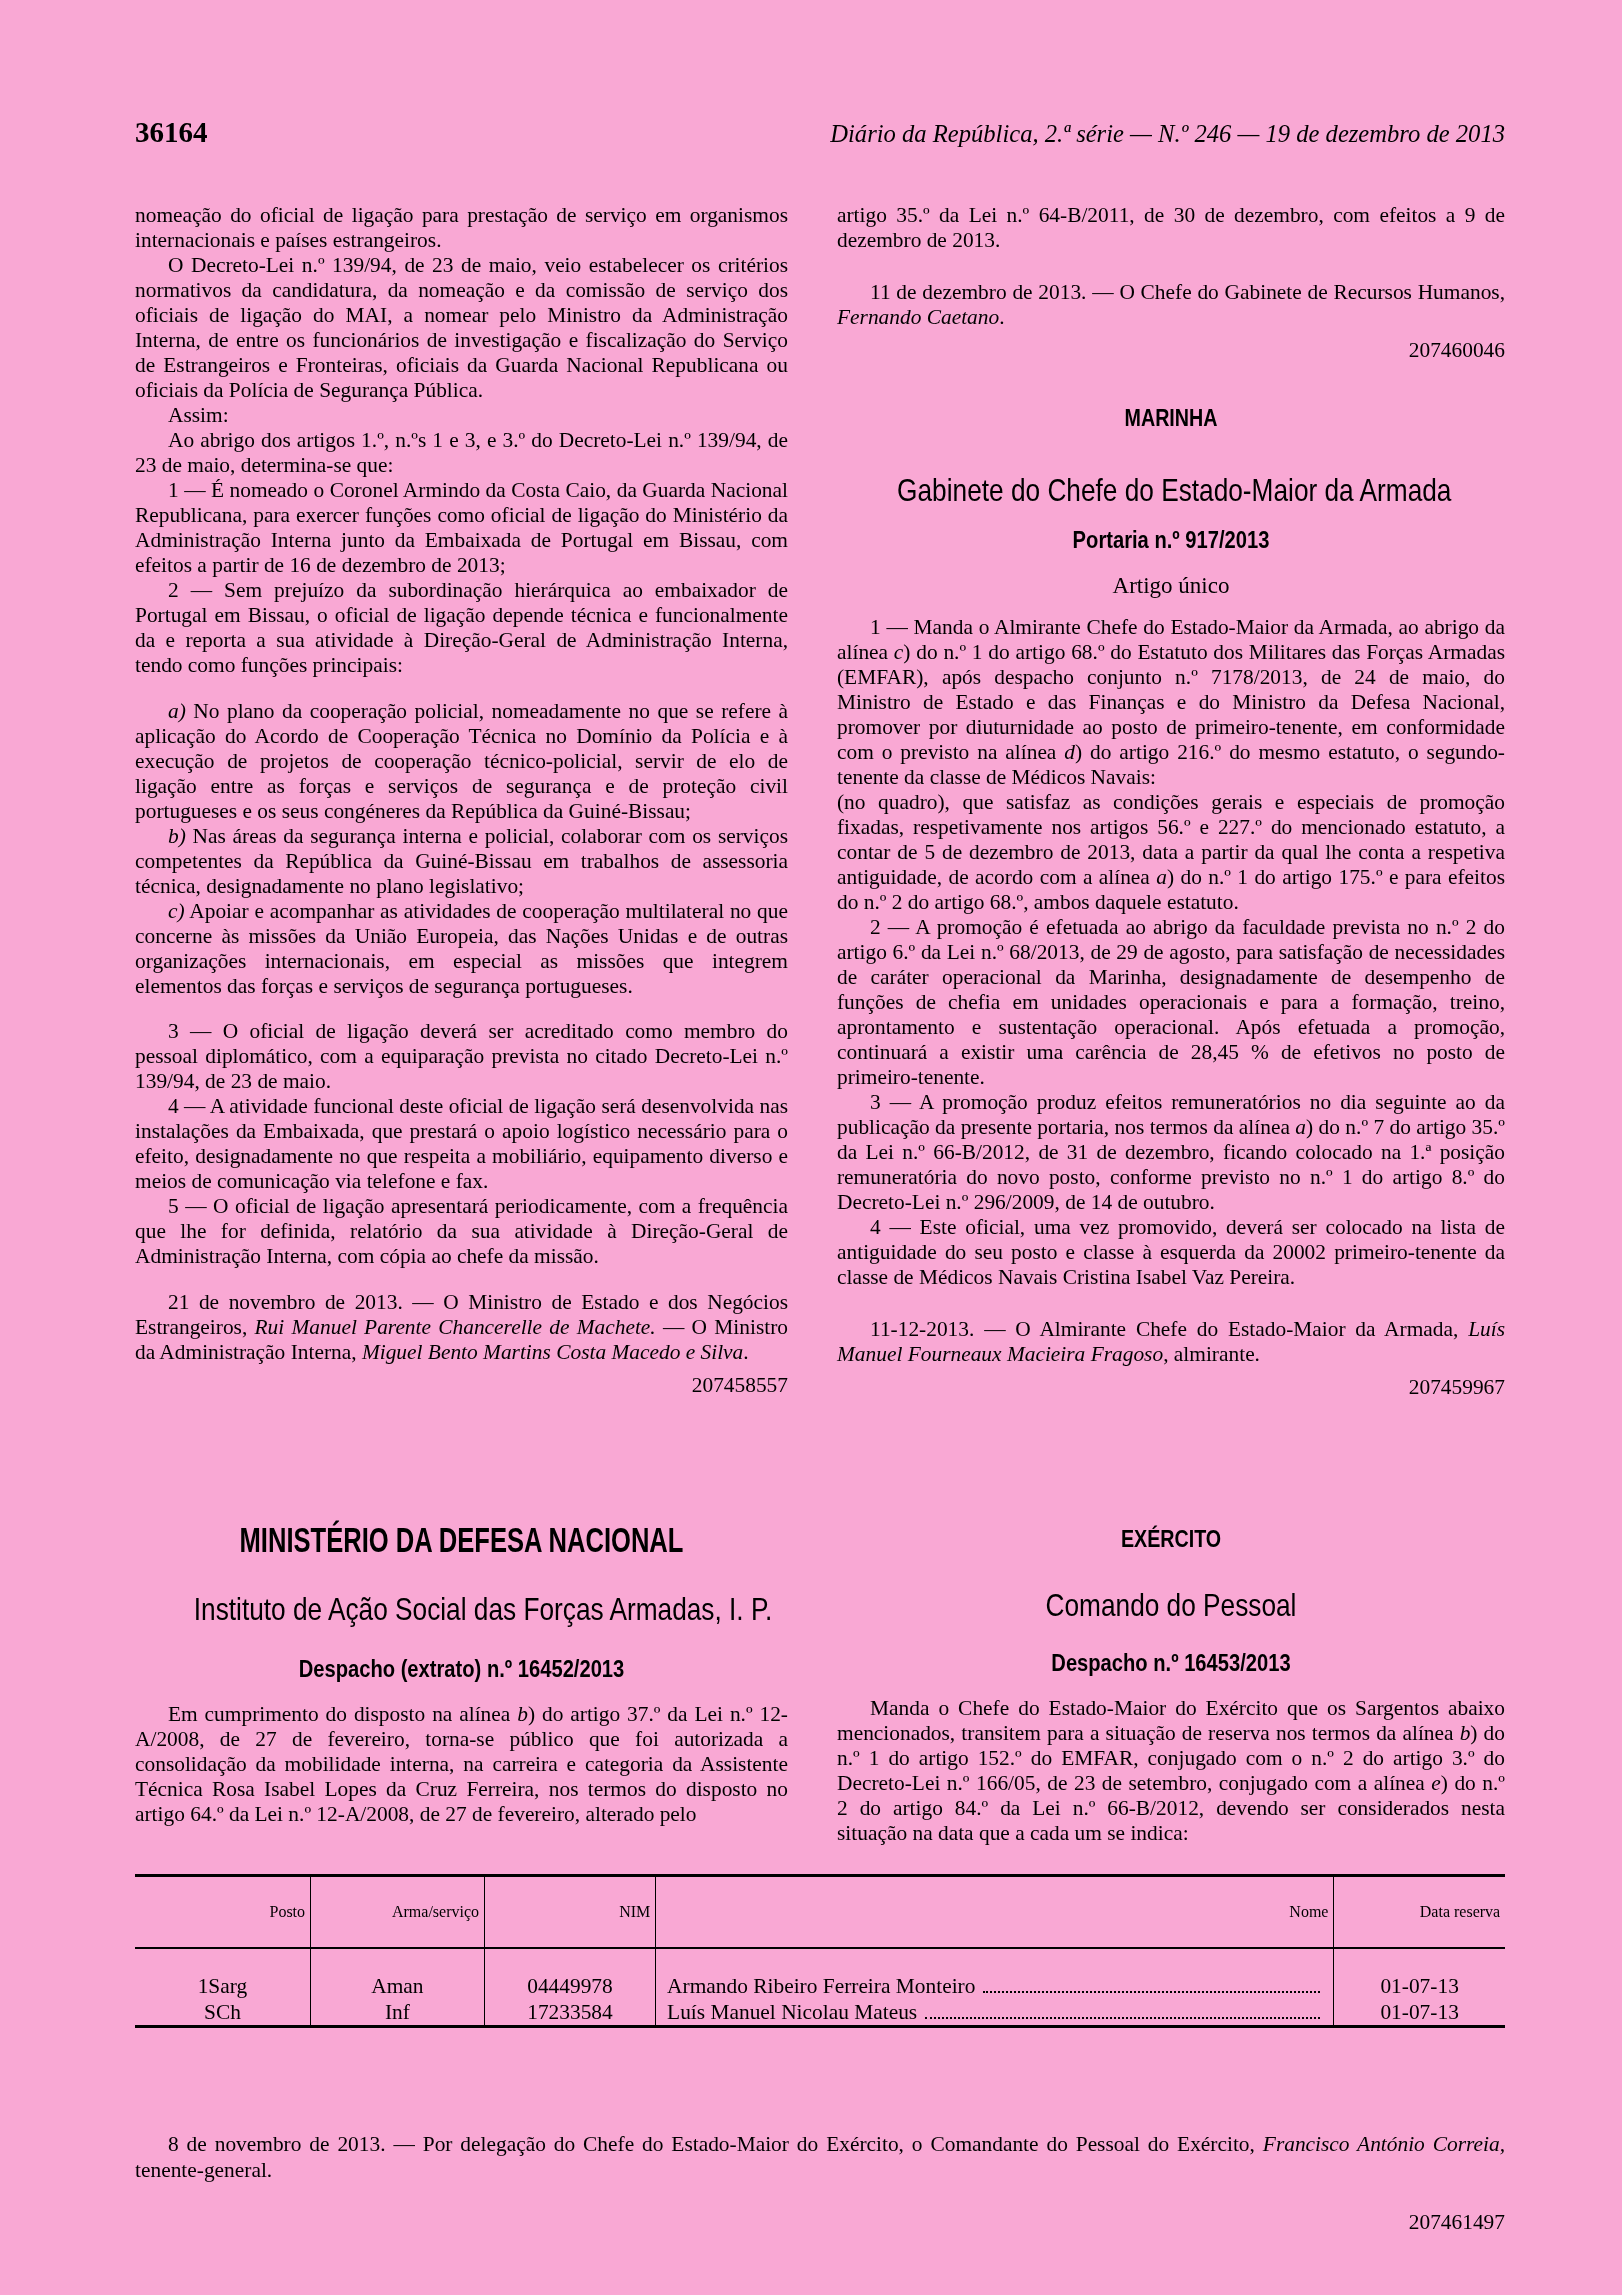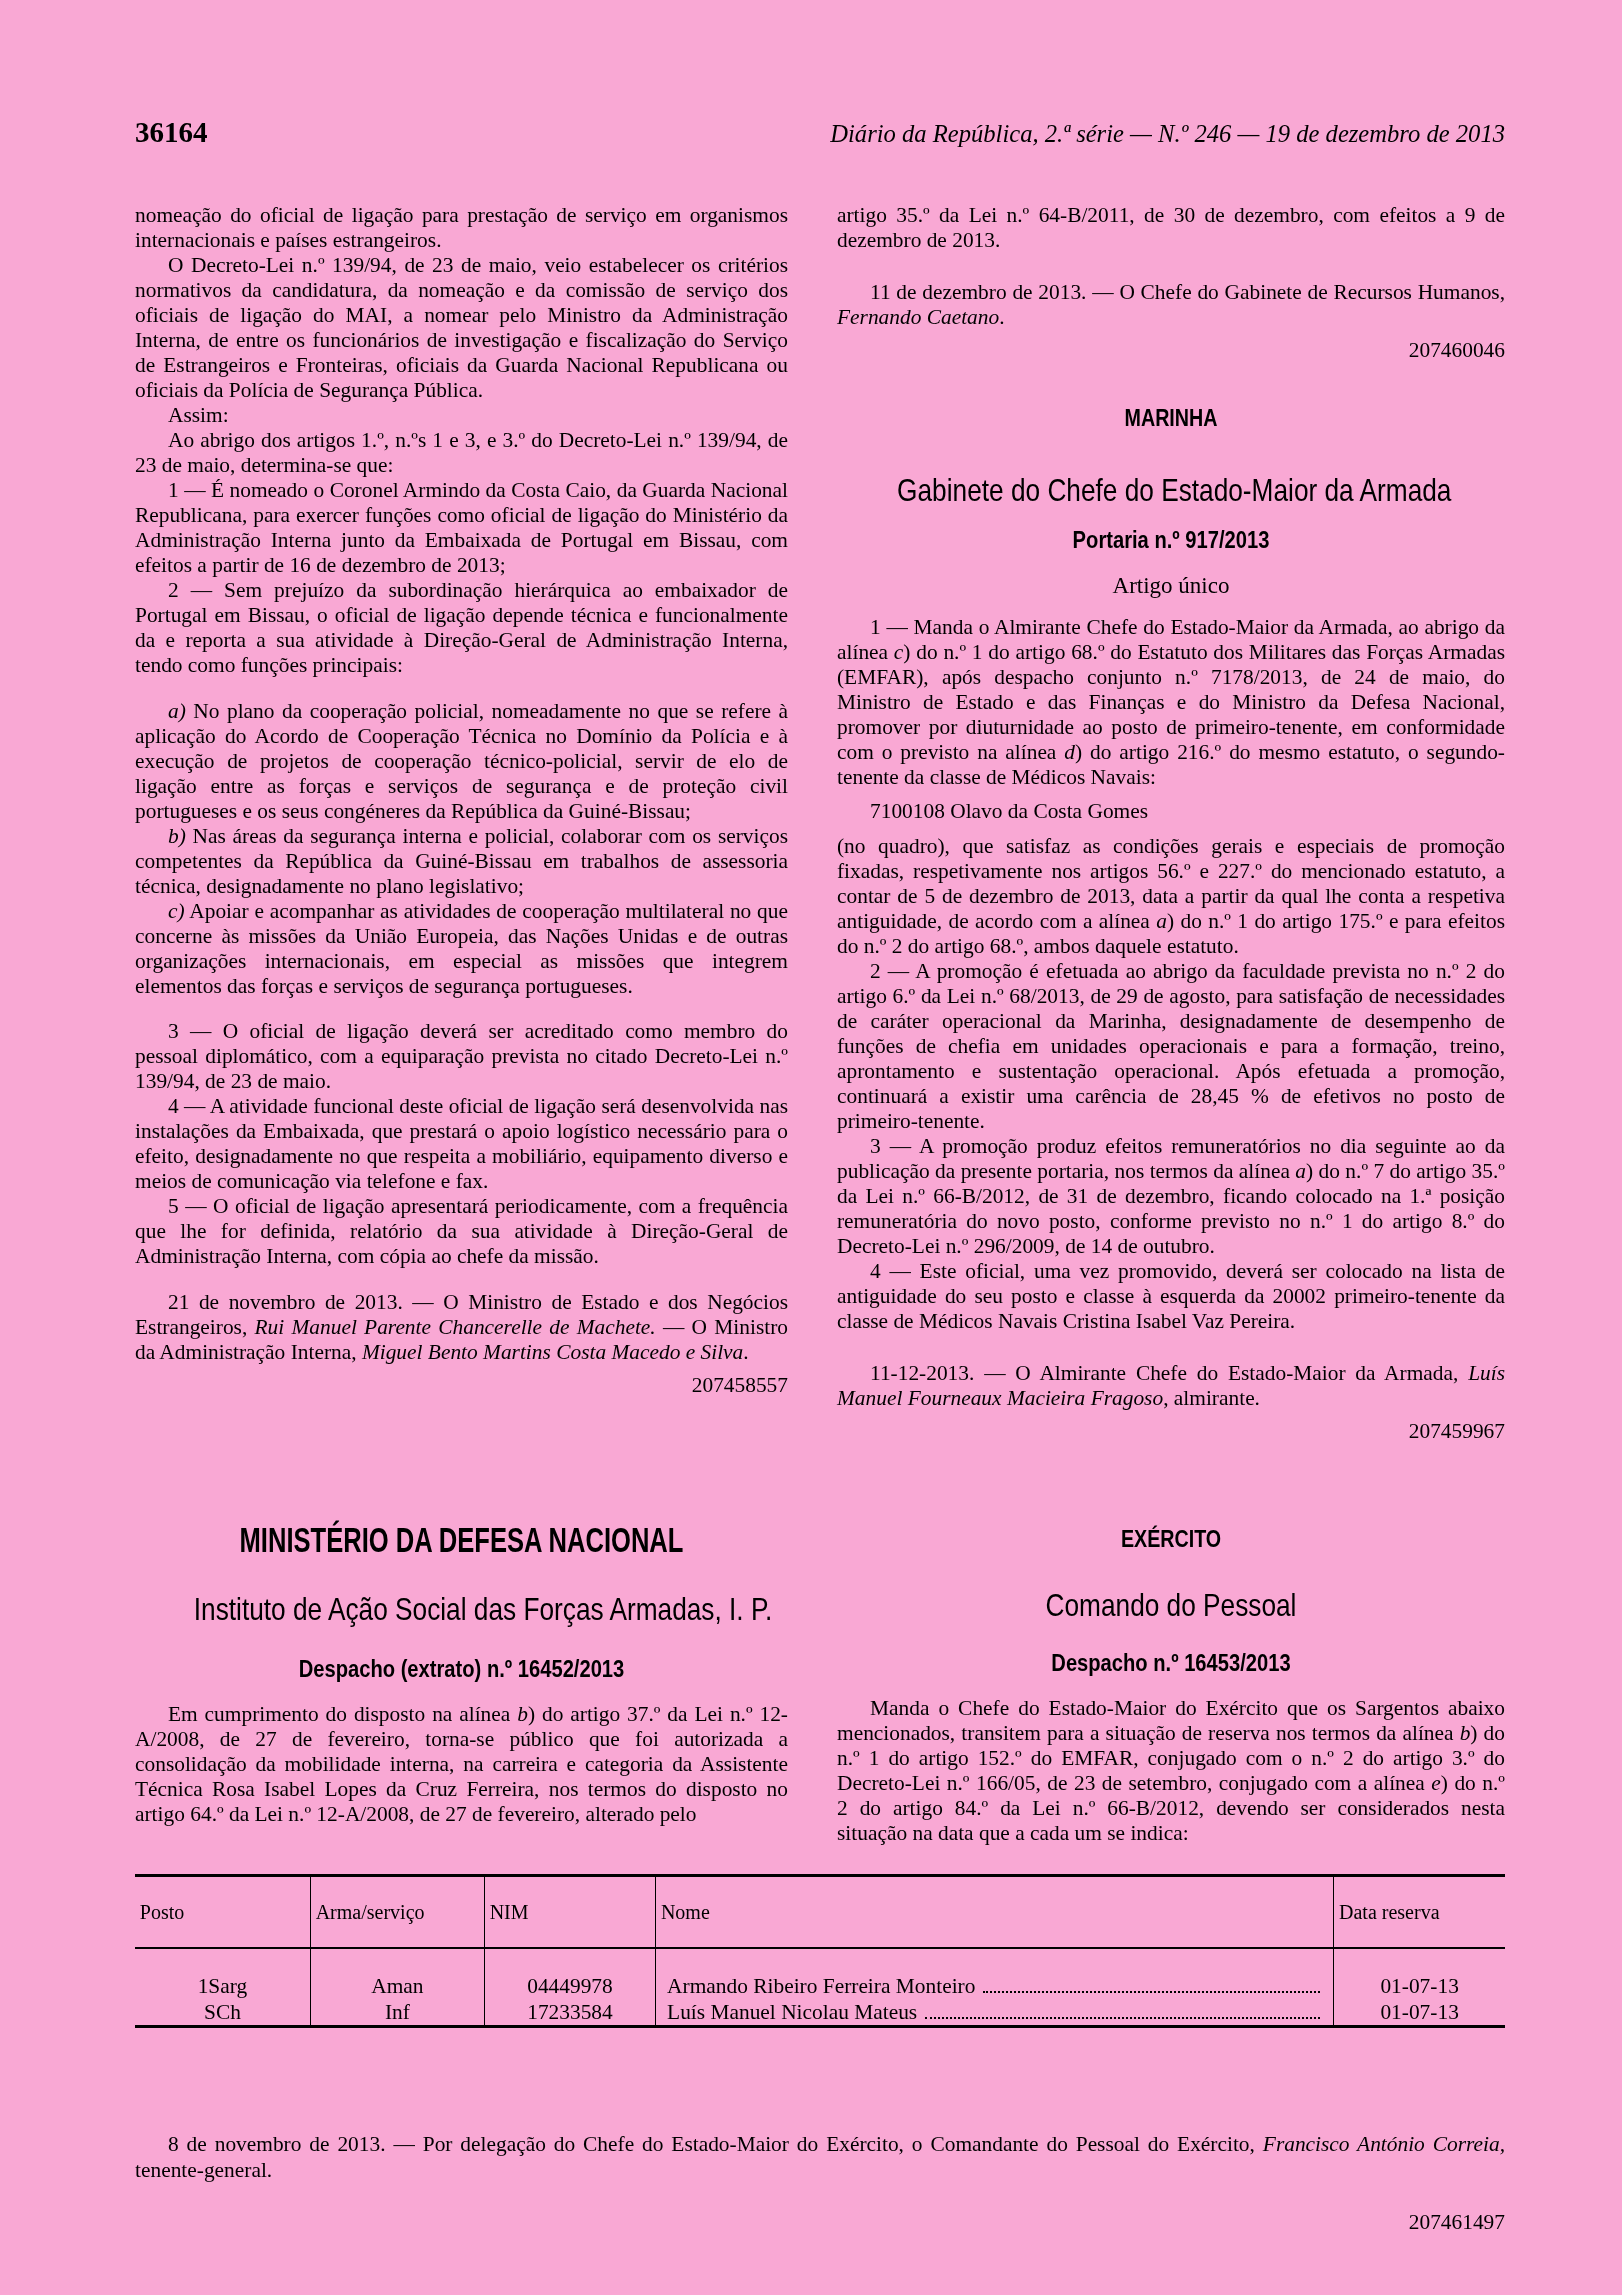--- a/index.html
+++ b/index.html
@@ -25,21 +25,21 @@
              white-space:nowrap;transform:scaleX(0.82);transform-origin:50% 50%;text-indent:0;}
   .dispatch{font-family:"Liberation Sans", sans-serif;font-weight:bold;font-size:24px;line-height:24px;
             text-align:center;white-space:nowrap;transform:scaleX(0.84);transform-origin:50% 50%;text-indent:0;}
   .secttitle{font-family:"Liberation Sans", sans-serif;font-weight:bold;font-size:24px;line-height:24px;
              text-align:center;white-space:nowrap;transform:scaleX(0.82);transform-origin:50% 50%;text-indent:0;}
   .artigo{font-size:23px;line-height:26px;text-align:center;text-indent:0;}
   
   #tablewrap{position:absolute;left:135px;top:1874px;width:1370px;}
   table{width:100%;border-collapse:collapse;border-top:3.2px solid #000;border-bottom:3.2px solid #000;}
   th,td{font-weight:normal;}
-  thead th{font-size:20px;line-height:22px;padding:24px 4.8px;border-bottom:2.4px solid #000;text-align:left;}
+  thead th{font-size:16px;line-height:22px;padding:24px 4.8px;border-bottom:2.4px solid #000;text-align:right;}
   col.c-posto{width:12.8%;} col.c-arma{width:12.7%;} col.c-nim{width:12.5%;}
   col.c-nome{width:49.5%;} col.c-data{width:12.5%;}
   .vline{border-left:1.6px solid #000;}
   tbody td{font-size:21.4px;line-height:26px;padding:0 8px;text-align:center;vertical-align:top;}
   tbody tr.first td{padding-top:24px;}
   tbody tr.last td{padding-bottom:22px;}
   td.nome{text-align:left;padding-left:11px;}
   .nomewrap{display:flex;align-items:baseline;}
   .leader{flex:1;border-bottom:2.4px dotted #000;margin:0 4.8px 5.5px 8px;min-width:32px;}
   
@@ -85,21 +85,20 @@
     <p class="p mt-sm"><span>11 de dezembro de 2013. — O Chefe do Gabinete de Recursos Humanos, </span><span class="it">Fernando Caetano</span><span>.</span></p>
     <p class="p docnum">207460046</p>
   </div>
 
   <div class="col" style="left:837px;top:406px;width:668px;">
     <p class="p secttitle">MARINHA</p>
     <p class="p organhead" style="margin-top:44px;">Gabinete do Chefe do Estado-Maior da Armada</p>
     <p class="p dispatch" style="margin-top:22px;">Portaria n.º 917/2013</p>
     <p class="p artigo" style="margin-top:20.6px;">Artigo único</p>
     <p class="p" style="margin-top:16px;"><span>1 — Manda o Almirante Chefe do Estado-Maior da Armada, ao abrigo da alínea </span><span class="it">c</span><span>) do n.º 1 do artigo 68.º do Estatuto dos Militares das Forças Armadas (EMFAR), após despacho conjunto n.º 7178/2013, de 24 de maio, do Ministro de Estado e das Finanças e do Ministro da Defesa Nacional, promover por diuturnidade ao posto de primeiro-tenente, em conformidade com o previsto na alínea </span><span class="it">d</span><span>) do artigo 216.º do mesmo estatuto, o segundo-tenente da classe de Médicos Navais:</span></p>
-    <p class="p listing">7100108 Olavo da Costa Gomes</p>
     <p class="p noind"><span>(no quadro), que satisfaz as condições gerais e especiais de promoção fixadas, respetivamente nos artigos 56.º e 227.º do mencionado estatuto, a contar de 5 de dezembro de 2013, data a partir da qual lhe conta a respetiva antiguidade, de acordo com a alínea </span><span class="it">a</span><span>) do n.º 1 do artigo 175.º e para efeitos do n.º 2 do artigo 68.º, ambos daquele estatuto.</span></p>
     <p class="p"><span>2 — A promoção é efetuada ao abrigo da faculdade prevista no n.º 2 do artigo 6.º da Lei n.º 68/2013, de 29 de agosto, para satisfação de necessidades de caráter operacional da Marinha, designadamente de desempenho de funções de chefia em unidades operacionais e para a formação, treino, aprontamento e sustentação operacional. Após efetuada a promoção, continuará a existir uma carência de 28,45 % de efetivos no posto de primeiro-tenente.</span></p>
     <p class="p"><span>3 — A promoção produz efeitos remuneratórios no dia seguinte ao da publicação da presente portaria, nos termos da alínea </span><span class="it">a</span><span>) do n.º 7 do artigo 35.º da Lei n.º 66-B/2012, de 31 de dezembro, ficando colocado na 1.ª posição remuneratória do novo posto, conforme previsto no n.º 1 do artigo 8.º do Decreto-Lei n.º 296/2009, de 14 de outubro.</span></p>
     <p class="p"><span>4 — Este oficial, uma vez promovido, deverá ser colocado na lista de antiguidade do seu posto e classe à esquerda da 20002 primeiro-tenente da classe de Médicos Navais Cristina Isabel Vaz Pereira.</span></p>
     <p class="p mt-sm"><span>11-12-2013. — O Almirante Chefe do Estado-Maior da Armada, </span><span class="it">Luís Manuel Fourneaux Macieira Fragoso</span><span>, almirante.</span></p>
     <p class="p docnum">207459967</p>
   </div>
 
   <div class="col" style="left:837px;top:1527px;width:668px;">
     <p class="p secttitle">EXÉRCITO</p>

